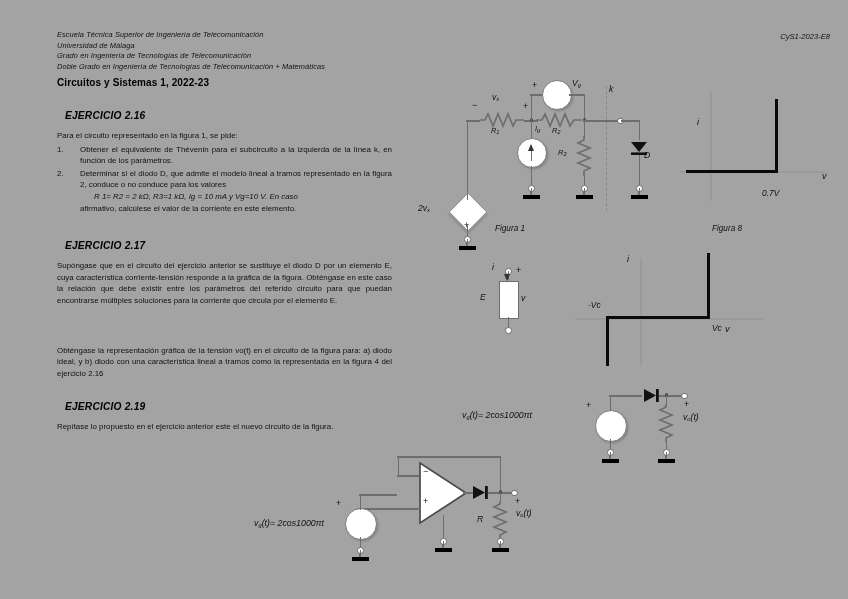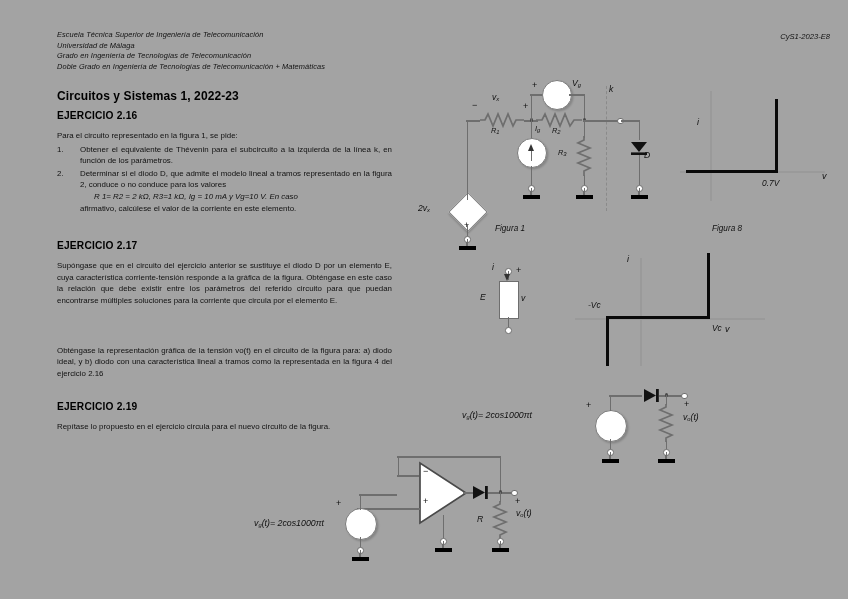--- a/index.html
+++ b/index.html
@@ -6,26 +6,26 @@
   body{
     width:848px;height:599px;position:relative;overflow:hidden;
     font-family:"Liberation Sans", sans-serif;
     color:#000;
   }
   .page{position:absolute;inset:0;background:#a3a3a3;}
 
   
   #header{position:absolute;left:57px;top:30px;width:420px;}
   #header .hline{font-style:italic;font-size:7.4px;line-height:10.6px;letter-spacing:.1px;color:#111;}
-  #header .course{font-weight:bold;font-size:12px;line-height:13px;margin-top:18px;letter-spacing:.1px;}
+  #header .course{font-weight:bold;font-size:10px;line-height:13px;margin-top:4px;letter-spacing:.1px;}
   #doccode{position:absolute;right:18px;top:32px;font-style:italic;font-size:7.6px;color:#111;}
 
   
   #textcol{position:absolute;left:57px;top:110px;width:335px;}
-  .ex-title{font-weight:bold;font-size:10.2px;letter-spacing:.2px;margin:0 0 9px 0;}
+  .ex-title{font-weight:bold;font-style:italic;font-size:10.2px;letter-spacing:.2px;margin:0 0 9px 8px;}
   .ex-body{font-size:7.9px;line-height:11.6px;text-align:justify;color:#111;}
   .ex-body p{margin:0 0 2px 0;}
   .ol{margin:0;padding:0;list-style:none;}
   .ol li{position:relative;padding-left:23px;margin-bottom:1px;text-align:justify;}
   .ol li .num{position:absolute;left:0;top:0;}
   .it{font-style:italic;}
   .blk{display:block;margin-left:14px;font-style:italic;}
   .sub{font-size:5.8px;vertical-align:-1px;}
   .gap{height:25px;}
   .gap-s{height:20px;}
@@ -117,21 +117,21 @@
     <div class="gap-xl"></div>
 
     <div class="ex-body">
       <p>Obténgase la representación gráfica de la tensión vo(t) en el circuito de la figura para: a) diodo ideal, y b) diodo con una característica lineal a tramos como la representada en la figura 4 del ejercicio 2.16</p>
     </div>
 
     <div class="gap-s"></div>
 
     <div class="ex-title">EJERCICIO 2.19</div>
     <div class="ex-body">
-      <p>Repítase lo propuesto en el ejercicio circula para el nuevo circuito de la figura.</p>
+      <p>Repítase lo propuesto en el ejercicio anterior este el nuevo circuito de la figura.</p>
     </div>
   </div>
 
   <div class="fig" id="fig1" style="left:410px;top:78px;width:230px;height:170px;">
 
     <div class="diamond" style="left:44px;top:120px;width:26px;height:26px;"></div>
     <div class="lbl" style="left:8px;top:125px;">2<span class="it">v</span><span class="sub it">x</span></div>
     <div class="sgn" style="left:54px;top:142px;">+</div>
 
     <div class="wire v" style="left:56.5px;top:108px;height:14px;"></div>
@@ -230,21 +230,21 @@
   <div class="cap" style="left:495px;top:224px;">Figura 1</div>
 
   <div class="fig" id="fig2" style="left:670px;top:85px;width:160px;height:125px;">
     <div class="axis v" style="left:40px;top:6px;height:110px;"></div>
     <div class="axis h" style="left:10px;top:86px;width:145px;"></div>
 
     <div class="curve h" style="left:16px;top:84.6px;width:92px;"></div>
     <div class="curve v" style="left:105px;top:14px;height:72px;"></div>
     <div class="axlbl" style="left:27px;top:32px;">i</div>
     <div class="axlbl" style="left:152px;top:86px;">v</div>
-    <div class="axval" style="left:92px;top:93px;">0.7V</div>
+    <div class="axval" style="left:92px;top:103px;">0.7V</div>
   </div>
   <div class="cap" style="left:712px;top:224px;">Figura 8</div>
 
   <div class="fig" id="elemE" style="left:480px;top:268px;width:80px;height:80px;">
     <div class="node" style="left:25.4px;top:0px;"></div>
     <div class="wire v" style="left:27.5px;top:3px;height:9px;"></div>
     <div class="arrow-dn" style="left:24.2px;top:6px;"></div>
     <div class="box-el" style="left:19px;top:13px;width:18px;height:36px;"></div>
     <div class="lbl" style="left:0px;top:24px;">E</div>
     <div class="lbl" style="left:41px;top:25px;">v</div>

